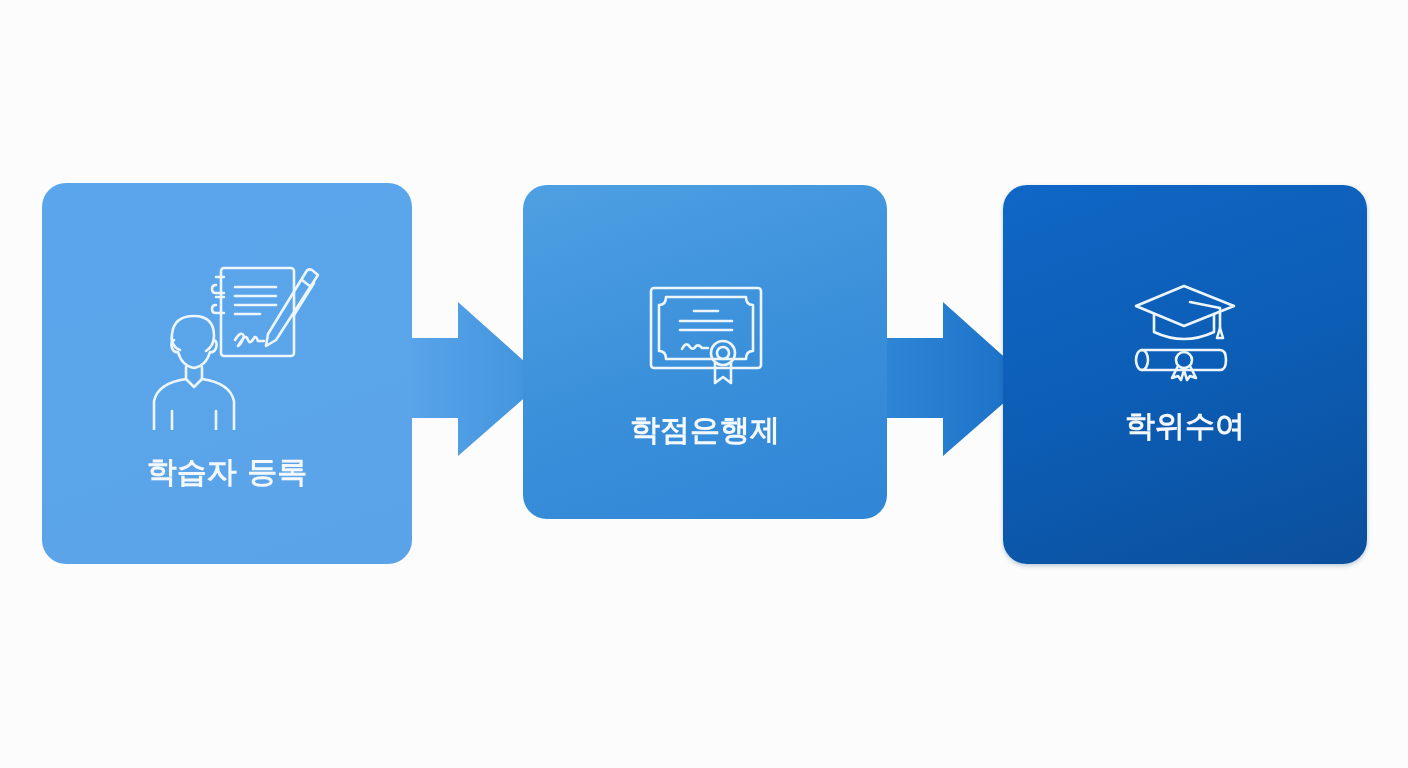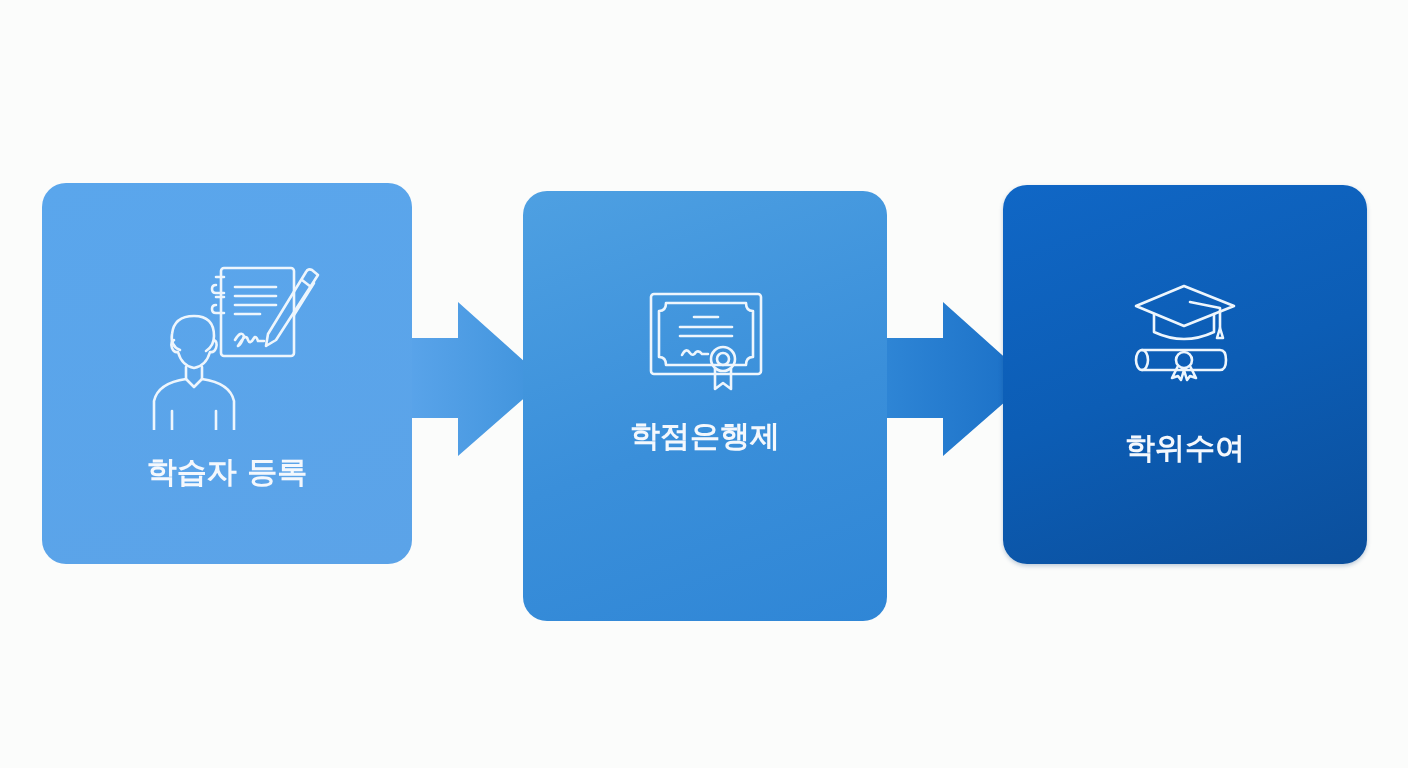--- a/index.html
+++ b/index.html
@@ -13,34 +13,34 @@
   .arrow { position:absolute; left:0; top:0; }
   .box {
     position:absolute;
     border-radius:24px;
     display:flex; flex-direction:column; align-items:center; justify-content:flex-start;
     color:#ffffff;
     box-sizing:border-box;
   }
   .box1 { left:42px; top:183px; width:370px; height:381px;
     background:linear-gradient(160deg,#5aa6ec 0%,#5ba3e8 100%);padding-left:24px; }
-  .box2 { left:523px; top:191px; width:364px; height:430px;
+  .box2 { left:523px; top:185px; width:364px; height:334px;
     background:linear-gradient(160deg,#4ea0e2 0%,#3a8fda 55%,#2f86d6 100%); }
   .box3 { left:1003px; top:185px; width:364px; height:379px;
     background:linear-gradient(160deg,#1067c6 0%,#0c5db5 50%,#0b4f9c 100%);
     box-shadow:0 2px 4px rgba(10,60,120,0.25); }
   .icon { position:absolute; }
   .label {
     position:absolute; left:0; right:0; text-align:center;
     font-weight:bold; font-size:30px; line-height:38px;
     color:#f4f8fd; letter-spacing:0px;
   }
   .box1 .label { top:270px; }
   .box2 .label { top:226px; }
-  .box3 .label { top:244px; }
+  .box3 .label { top:222px; }
 </style>
 </head>
 <body>
 
 <div class="stage">
 
   <svg class="arrow" width="1408" height="768">
     <defs>
       <linearGradient id="ag1" x1="0" y1="0" x2="1" y2="0">
         <stop offset="0" stop-color="#5aa4ea"></stop>

